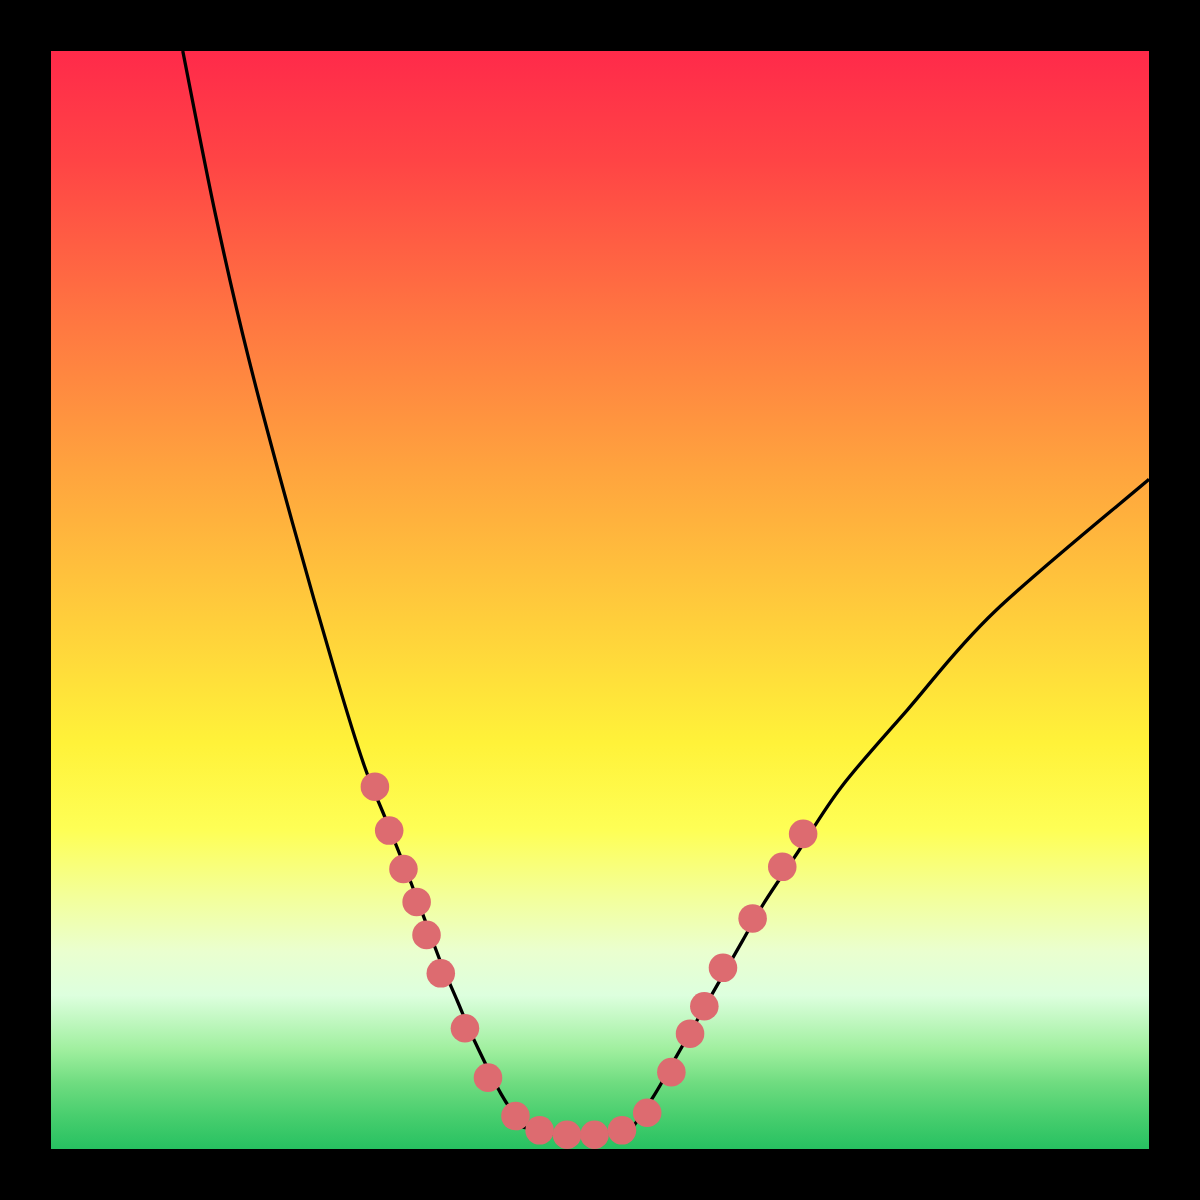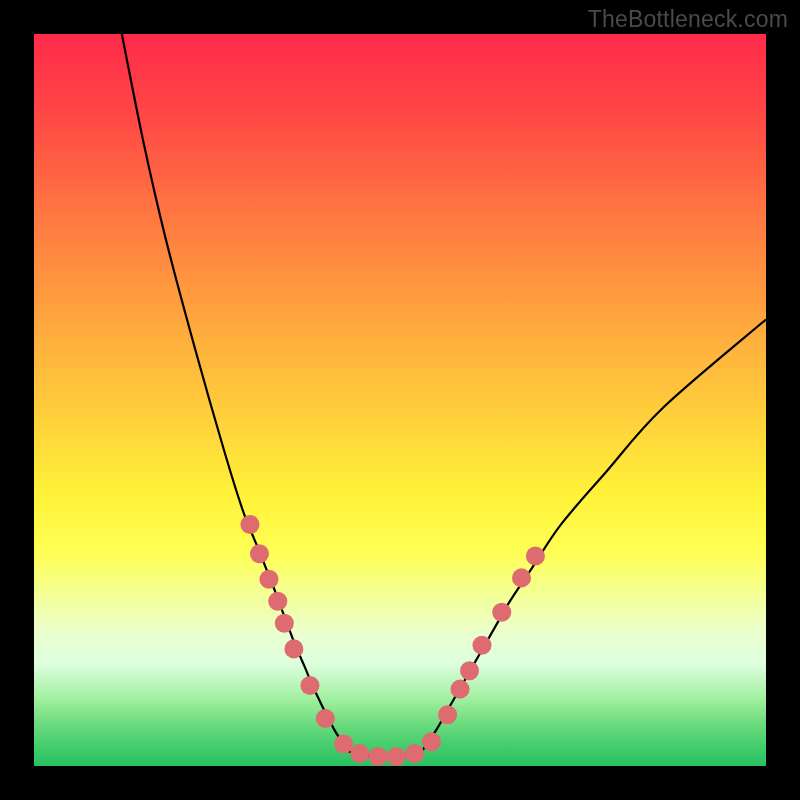--- a/index.html
+++ b/index.html
@@ -66,21 +66,20 @@
     stroke-width: 2.2;
   }
   .dot {
     fill: #dd6b70;
   }
 </style>
 </head>
 <body>
 
 <div class="frame">
-  <div class="watermark">TheBottleneck.com</div>
   <div class="plot">
     <svg class="curve" viewBox="0 0 732 732" preserveAspectRatio="none">
       <path id="left-branch" class="seg" d="M 87.84 0 C 91.5 18.30000000000001, 102.48 75.64000000000007, 109.8 109.80000000000007 C 117.11999999999999 143.96000000000006, 123.22 170.80000000000004, 131.76 204.96000000000004 C 140.29999999999998 239.12000000000003, 151.28 279.38000000000005, 161.04 314.76000000000005 C 170.79999999999998 350.14000000000004, 182.39 390.40000000000003, 190.32 417.24 C 198.25 444.08, 203.12999999999997 459.94, 208.61999999999998 475.8 C 214.10999999999999 491.66, 218.38 500.2, 223.26 512.4 C 228.14 524.6, 233.63 538.02, 237.9 549 C 242.17000000000002 559.98, 245.22000000000003 568.52, 248.88000000000002 578.28 C 252.54000000000002 588.04, 256.20000000000005 598.41, 259.86 607.56 C 263.52 616.7099999999999, 267.17999999999995 624.64, 270.84 633.18 C 274.5 641.7199999999999, 276.94 648.43, 281.82 658.8 C 286.7 669.17, 294.63 685.64, 300.12 695.4 C 305.61 705.16, 312.32 713.7, 314.76 717.36"></path>
       <path id="right-branch" class="seg" d="M 387.96000000000004 717.36 C 390.40000000000003 713.7, 397.72 703.3299999999999, 402.6 695.4 C 407.48 687.47, 412.35999999999996 678.3199999999999, 417.23999999999995 669.78 C 422.11999999999995 661.24, 427 652.6999999999999, 431.88 644.16 C 436.76 635.62, 441.64 627.0799999999999, 446.52 618.54 C 451.4 610, 456.28000000000003 601.4599999999999, 461.16 592.92 C 466.04 584.38, 469.7 577.06, 475.8 567.3 C 481.90000000000003 557.54, 489.22 547.17, 497.76000000000005 534.36 C 506.30000000000007 521.5500000000001, 514.8399999999999 506.3, 527.04 490.44 C 539.24 474.58, 553.88 458.71999999999997, 570.96 439.2 C 588.0400000000001 419.68, 602.68 398.94, 629.52 373.32 C 656.36 347.7, 714.92 300.12, 732 285.48"></path>
       <path id="valley-floor" class="seg" d="M 314.76 717.36 C 318.42 718.214, 329.40000000000003 721.63, 336.72 722.484 C 344.04 723.3380000000001, 350.14 723.3380000000001, 358.68 722.484 C 367.22 721.63, 383.08000000000004 718.214, 387.96000000000004 717.36" stroke="#dd6b70" stroke-width="9.88" stroke-linecap="round"></path>
       <g id="markers">
           <circle cx="215.94" cy="490.44" r="9.516" class="dot"></circle>
           <circle cx="225.456" cy="519.72" r="9.516" class="dot"></circle>
           <circle cx="234.972" cy="545.34" r="9.516" class="dot"></circle>
           <circle cx="243.75599999999997" cy="567.3" r="9.516" class="dot"></circle>

